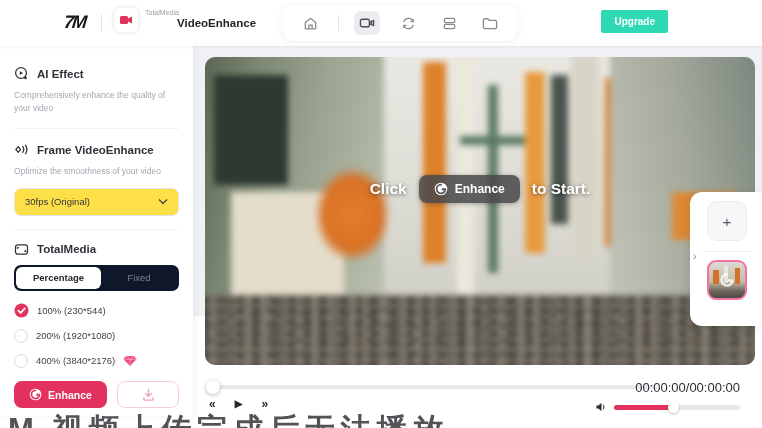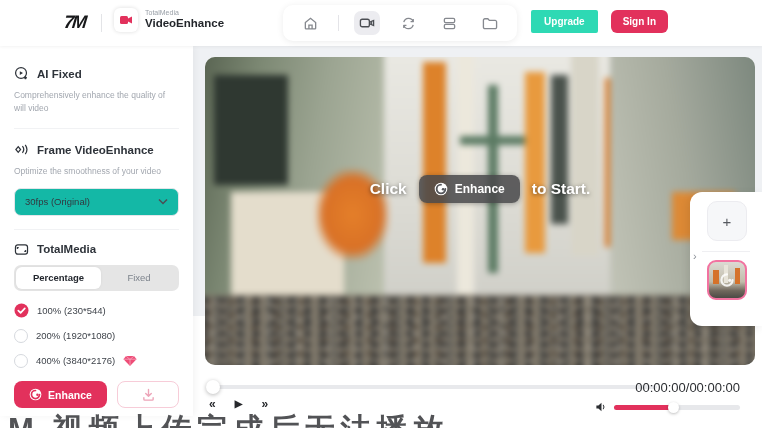--- a/index.html
+++ b/index.html
@@ -11,44 +11,44 @@
   .header { position:absolute; top:0; left:0; width:762px; height:46px; background:#fff;
             box-shadow:0 1px 3px rgba(0,0,0,.05); z-index:30; }
   .logo { position:absolute; left:64px; top:12px; font-size:18px; font-weight:bold; font-style:italic;
           letter-spacing:-2px; color:#17181a; transform:skewX(-6deg); }
   .h-divider { position:absolute; left:101px; top:14px; width:1px; height:18px; background:#e3e4e7; }
   .brand { position:absolute; left:114px; top:8px; display:flex; align-items:center; gap:7px; }
   .brand-icon { width:24px; height:24px; border-radius:6px; background:#fff; box-shadow:0 0 4px rgba(0,0,0,.14);
                 display:flex; align-items:center; justify-content:center; }
   .brand-text { display:flex; flex-direction:column; line-height:1.15; }
   .brand-top { font-size:7px; color:#9aa0a8; }
-  .brand-name { font-size:11.5px; font-weight:bold; color:#23262b; }
+  .brand-name { font-size:11.5px; font-weight:bold; color:#23262b;margin-left:32px; }
   .nav-pill { position:absolute; left:283px; top:5px; height:36px; background:#fff; border-radius:10px;
               box-shadow:0 1px 7px rgba(0,0,0,.08); display:flex; align-items:center; padding:0 14px; gap:15px; }
   .nav-icon { width:26px; height:24px; display:flex; align-items:center; justify-content:center; border-radius:7px; cursor:pointer; }
   .nav-icon.active { background:#ececf0; }
   .nav-sep { width:1px; height:16px; background:#e4e4e8; }
   .header-actions { position:absolute; right:94px; top:10px; display:flex; gap:13px; }
   .btn-upgrade { background:#2ED9B4; color:#fff; font-size:10px; font-weight:bold; border:none;
                  border-radius:2px; padding:6px 13px; cursor:pointer; }
   .btn-signin { background:#E2315C; color:#fff; font-size:10px; font-weight:bold; border:none;
                 border-radius:6px; padding:6px 12px; cursor:pointer; }
 
   
   .sidebar { position:absolute; left:0; top:46px; width:193px; height:370px; background:#fff;
              box-shadow:2px 0 7px rgba(0,0,0,.05); z-index:20; padding:20px 14px 0 14px; }
   .sec-head { display:flex; align-items:center; gap:8px; margin-bottom:8px; }
   .sec-title { font-size:11.5px; font-weight:bold; color:#2e333a; }
   .sec-desc { font-size:8.5px; color:#a2a7af; line-height:1.55; margin-bottom:9px; }
   .value-box { height:26px; background:#f4f5f7; border-radius:7px; display:flex; align-items:center;
                padding:0 12px; font-size:9.5px; color:#3a3f47; }
   .hr { height:1px; background:#f1f2f4; margin:13px 0; }
-  .select-box { height:28px; border:1px solid #e4e6ea; border-radius:7px; background:#14b8a6; display:flex;
+  .select-box { height:28px; border:1px solid #e4e6ea; border-radius:7px; background:#fde047; display:flex;
                 align-items:center; justify-content:space-between; padding:0 10px; font-size:9.5px; color:#33383f; cursor:pointer; }
-  .tabs { height:26px; background:#e5e5e5; border-radius:7px; display:flex; padding:2px; margin:9px 0 12px 0; }
+  .tabs { height:26px; background:#0f172a; border-radius:7px; display:flex; padding:2px; margin:9px 0 12px 0; }
   .tab { flex:1; display:flex; align-items:center; justify-content:center; font-size:9.5px; color:#7d838c;
          border-radius:6px; cursor:pointer; }
   .tab.active { background:#fff; color:#23272e; font-weight:bold; flex:1.12; box-shadow:0 0 3px rgba(0,0,0,.06); }
   .radio-row { display:flex; align-items:center; gap:8px; margin-bottom:11px; font-size:9.5px; color:#3f444b; cursor:pointer; }
   .radio-off { width:14px; height:14px; border-radius:50%; border:1.5px solid #d6d9de; background:#fff; flex:none; }
   .actions { position:absolute; left:14px; right:14px; bottom:8px; display:flex; gap:10px; }
   .btn-enhance { flex:1.55; height:27px; background:#E2315C; border:none; border-radius:8px; color:#fff;
                  font-weight:bold; font-size:10.5px; display:flex; align-items:center; justify-content:center;
                  gap:6px; cursor:pointer; font-family:inherit; }
   .btn-download { flex:1; height:27px; background:#fff; border:1px solid #f7ccd8; border-radius:8px;
@@ -185,37 +185,36 @@
       </div>
       <div class="nav-icon">
         <svg width="16" height="14" viewBox="0 0 17 14" fill="none" stroke="#86898f" stroke-width="1.4">
             <path d="M1.5 4 a1.5 1.5 0 0 1 1.5-1.5 h3.2 l1.6 1.8 h6.2 a1.5 1.5 0 0 1 1.5 1.5 v5.7 a1.5 1.5 0 0 1-1.5 1.5 h-11 a1.5 1.5 0 0 1-1.5-1.5 Z"></path>
           </svg>
       </div>
     </div>
 
     <div class="header-actions">
       <button class="btn-upgrade">Upgrade</button>
-      <button class="btn-signin">Sign In</button>
     </div>
   </div>
 
   <div class="sidebar">
 
     <div class="sec-head">
       <span>
         <svg width="15" height="15" viewBox="0 0 16 16" fill="none" stroke="#2e333a" stroke-width="1.3">
             <circle cx="7.5" cy="7.5" r="5.8"></circle>
             <path d="M6.2 5.5 L9.6 7.5 L6.2 9.5 Z" fill="#2e333a" stroke="none"></path>
             <path d="M12.2 11 v3 M10.7 12.5 h3" stroke-width="1.5"></path>
           </svg>
       </span>
-      <span class="sec-title">AI Fixed</span>
-    </div>
-    <div class="sec-desc">Comprehensively enhance the quality of will video</div>
+      <span class="sec-title">AI Effect</span>
+    </div>
+    <div class="sec-desc">Comprehensively enhance the quality of your video</div>
 
     <div class="hr"></div>
 
     <div class="sec-head">
       <span>
         <svg width="15" height="15" viewBox="0 0 16 16" fill="none" stroke="#2e333a" stroke-width="1.3">
             <path d="M4.5 5 L7 8 L4.5 11 L2 8 Z"></path>
             <path d="M9 4.5 a5.5 5.5 0 0 1 0 7"></path>
             <path d="M12 3 a8.5 8.5 0 0 1 0 10"></path>
           </svg>

